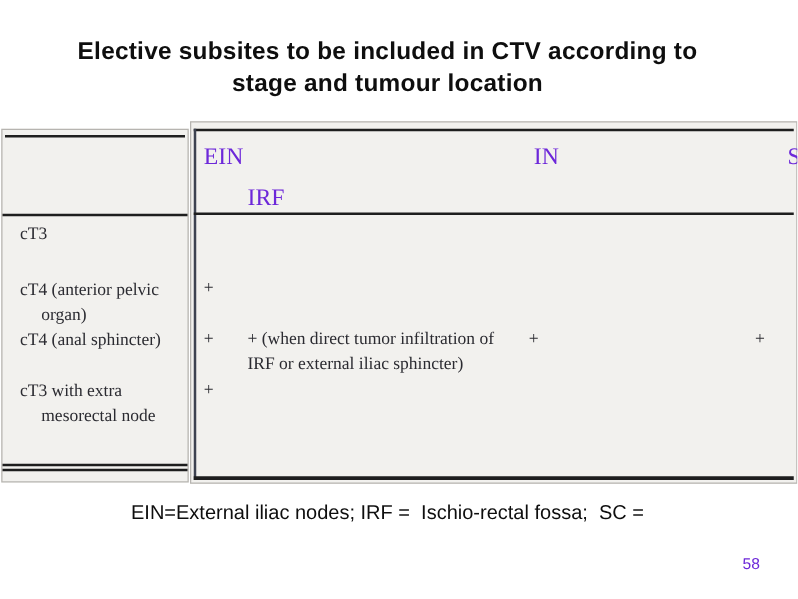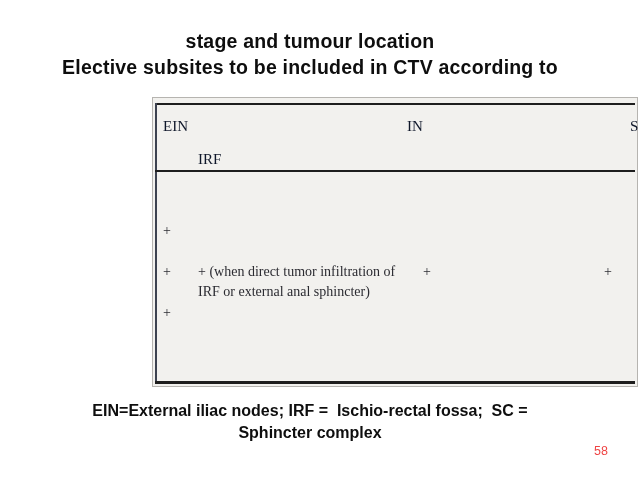--- a/index.html
+++ b/index.html
@@ -15,64 +15,74 @@
   .panel{position:absolute;background:#f2f1ee;border:1px solid #b6b4b0;}
   .panel-left{left:1px;top:103px;width:148px;height:281px;}
   .panel-right{left:152px;top:97px;width:484px;height:288px;}
   .rule{position:absolute;background:#1e1e1e;}
   .tcell{
     position:absolute;font-family:"Liberation Serif","DejaVu Serif",serif;
     font-size:14px;line-height:20px;color:#2b2b31;white-space:normal;
   }
   .hcell{
     position:absolute;font-family:"Liberation Serif","DejaVu Serif",serif;
-    font-size:15px;line-height:20px;color:#0f172a;
+    font-size:19px;line-height:20px;color:#6d28d9;
   }
   .rowlabel{width:98px;padding-left:17px;text-indent:-17px;}
   .footer{
     position:absolute;top:400px;left:8px;width:604px;text-align:center;
-    font-weight:bold;font-size:16px;line-height:22px;color:#0e0e0e;
+    font-weight:normal;font-size:16px;line-height:22px;color:#0e0e0e;
   }
   .footer div{white-space:pre-wrap;}
   .pagenum{
-    position:absolute;top:444px;left:594px;font-size:12.5px;color:#ef4444;
+    position:absolute;top:444px;left:594px;font-size:12.5px;color:#6d28d9;
   }
 </style>
 </head>
 <body>
 
 <div class="slide">
 
   <div class="title">
+    <div>Elective subsites to be included in CTV according to</div>
     <div>stage and tumour location</div>
-    <div>Elective subsites to be included in CTV according to</div>
   </div>
 
+  <div class="panel panel-left">
+    <div class="rule" style="left:2px;right:2px;top:4px;height:2px;"></div>
+    <div class="rule" style="left:0;right:0;top:67px;height:2px;"></div>
+    <div class="rule" style="left:0;right:0;top:267px;height:2px;"></div>
+    <div class="rule" style="left:0;right:0;top:271px;height:2px;"></div>
+
+    <div class="tcell rowlabel" style="left:14px;top:74px;">cT3</div>
+    <div class="tcell rowlabel" style="left:14px;top:119px;">cT4 (anterior pelvic organ)</div>
+    <div class="tcell rowlabel" style="left:14px;top:159px;">cT4 (anal sphincter)</div>
+    <div class="tcell rowlabel" style="left:14px;top:200px;">cT3 with extra mesorectal node</div>
+  </div>
 
   <div class="panel panel-right">
     <div class="rule" style="left:2px;right:2px;top:5px;height:2px;"></div>
     <div class="rule" style="left:2px;top:5px;width:2px;height:281px;background:#3d4250;"></div>
     <div class="rule" style="left:2px;right:2px;top:72px;height:2px;"></div>
     <div class="rule" style="left:2px;right:2px;top:283px;height:3px;"></div>
 
     <div class="hcell" style="left:10px;top:18px;">EIN</div>
     <div class="hcell" style="left:45px;top:18px;margin-top:33px;">IRF</div>
-    <div class="hcell" style="left:254px;top:18px;">IN</div>
+    <div class="hcell" style="left:274px;top:18px;">IN</div>
     <div class="hcell" style="left:477px;top:18px;">SC</div>
 
     <div class="tcell" style="left:10px;top:123px;">+</div>
 
     <div class="tcell" style="left:10px;top:164px;">+</div>
-    <div class="tcell" style="left:45px;top:164px;width:220px;">+ (when direct tumor infiltration of IRF or external anal sphincter)</div>
+    <div class="tcell" style="left:45px;top:164px;width:220px;">+ (when direct tumor infiltration of IRF or external iliac sphincter)</div>
     <div class="tcell" style="left:270px;top:164px;">+</div>
     <div class="tcell" style="left:451px;top:164px;">+</div>
 
     <div class="tcell" style="left:10px;top:205px;">+</div>
   </div>
 
   <div class="footer">
     <div>EIN=External iliac nodes; IRF =  Ischio-rectal fossa;  SC =</div>
-    <div>Sphincter complex</div>
   </div>
 
   <div class="pagenum">58</div>
 
 </div>
 
 </body></html>

